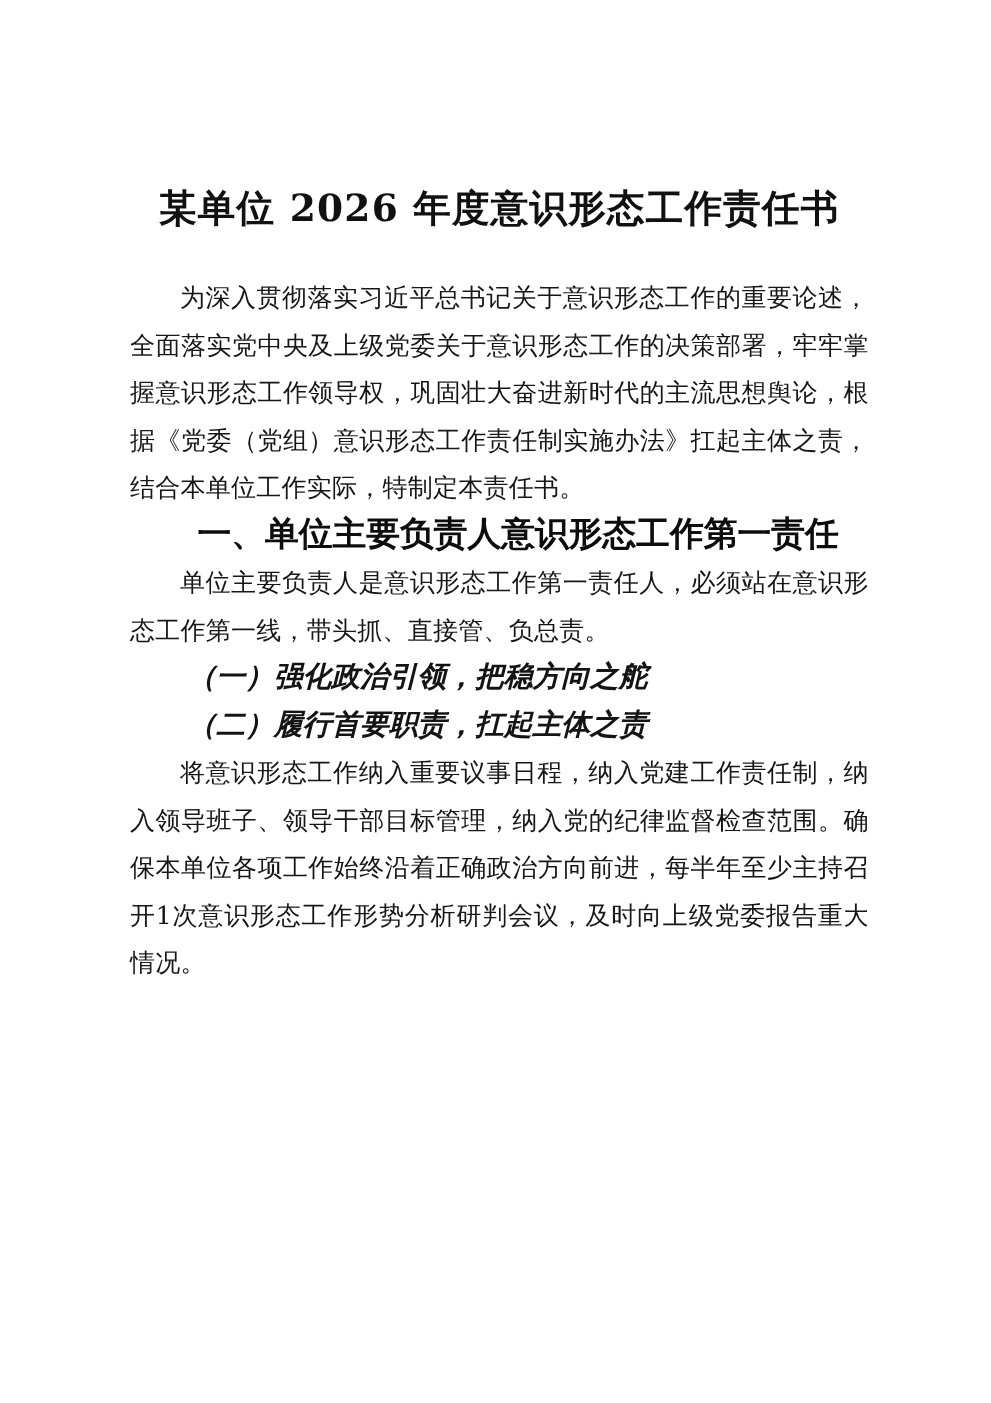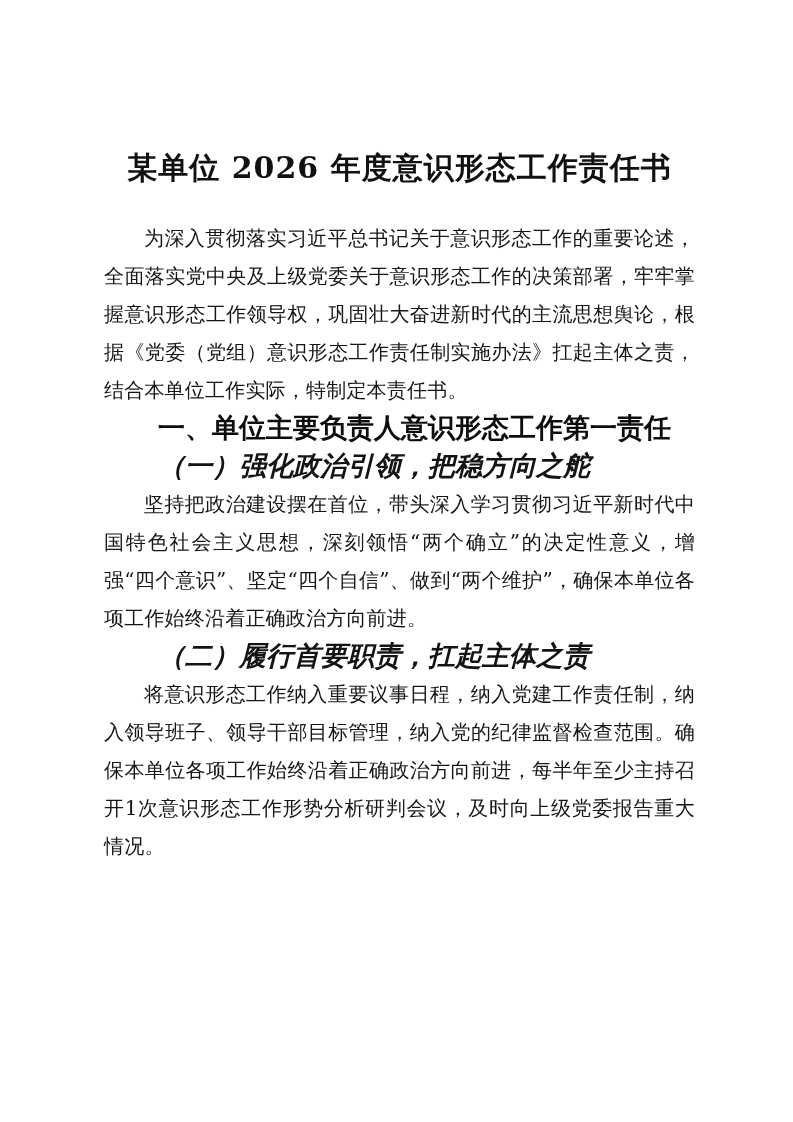--- a/index.html
+++ b/index.html
@@ -41,21 +41,21 @@
     margin: 0;
     font-family: "DejaVu Sans", sans-serif;
     font-size: 27px;
     line-height: 38px;
     font-weight: bold;
     text-indent: 2em;
     color: #0d0d0d;
   }
   .h-sub {
     margin: 0;
-    font-size: 27px;
+    font-size: 23px;
     line-height: 38px;
     font-weight: bold;
     font-style: italic;
     text-indent: 2em;
     color: #141414;
   }
   .page-footer {
     position: absolute;
     top: 1008px;
     right: 108px;
@@ -70,24 +70,24 @@
 <body>
 
 <div class="page">
 
   <h1 class="doc-title">某单位 2026 年度意识形态工作责任书</h1>
 
   <p class="para">为深入贯彻落实习近平总书记关于意识形态工作的重要论述，全面落实党中央及上级党委关于意识形态工作的决策部署，牢牢掌握意识形态工作领导权，巩固壮大奋进新时代的主流思想舆论，根据《党委（党组）意识形态工作责任制实施办法》扛起主体之责，结合本单位工作实际，特制定本责任书。</p>
 
   <h2 class="h-section">一、单位主要负责人意识形态工作第一责任</h2>
 
+  <p class="para">单位主要负责人是意识形态工作第一责任人，必须站在意识形态工作第一线，带头抓、直接管、负总责。</p>
 
   <h3 class="h-sub">（一）强化政治引领，把稳方向之舵</h3>
 
-  <p class="para">坚持把政治建设摆在首位，带头深入学习贯彻习近平新时代中国特色社会主义思想，深刻领悟“两个确立”的决定性意义，增强“四个意识”、坚定“四个自信”、做到“两个维护”，确保本单位各项工作始终沿着正确政治方向前进。</p>
 
   <h3 class="h-sub">（二）履行首要职责，扛起主体之责</h3>
 
   <p class="para">将意识形态工作纳入重要议事日程，纳入党建工作责任制，纳入领导班子、领导干部目标管理，纳入党的纪律监督检查范围。确保本单位各项工作始终沿着正确政治方向前进，每半年至少主持召开1次意识形态工作形势分析研判会议，及时向上级党委报告重大情况。</p>
 
   <div class="page-footer">— 1 —</div>
 
 </div>
 
 </body></html>

